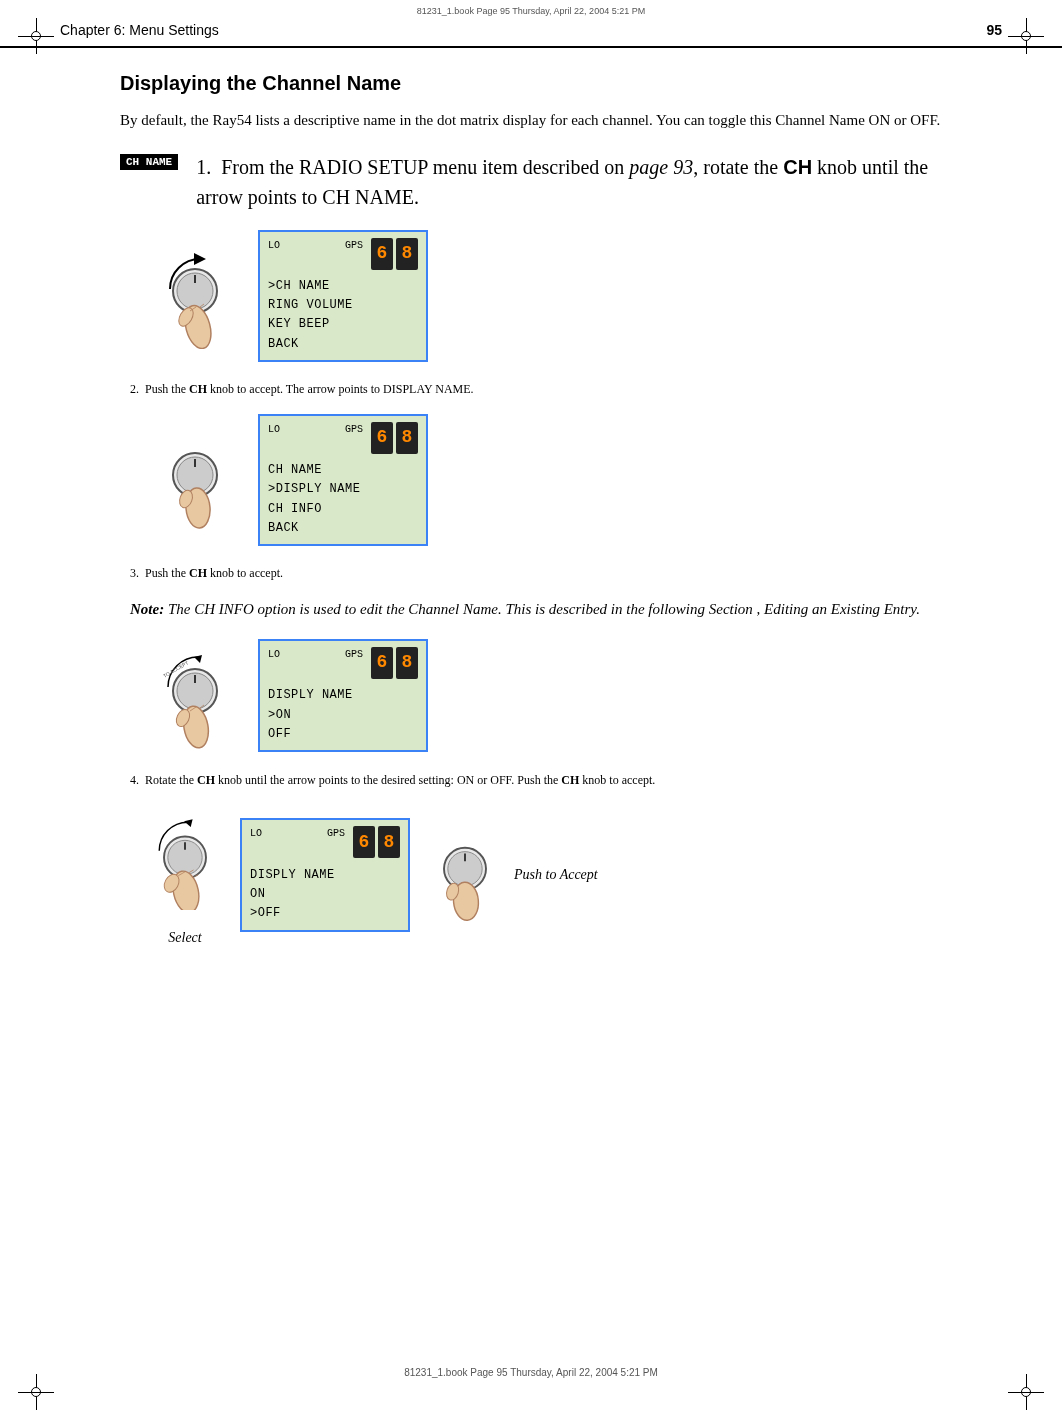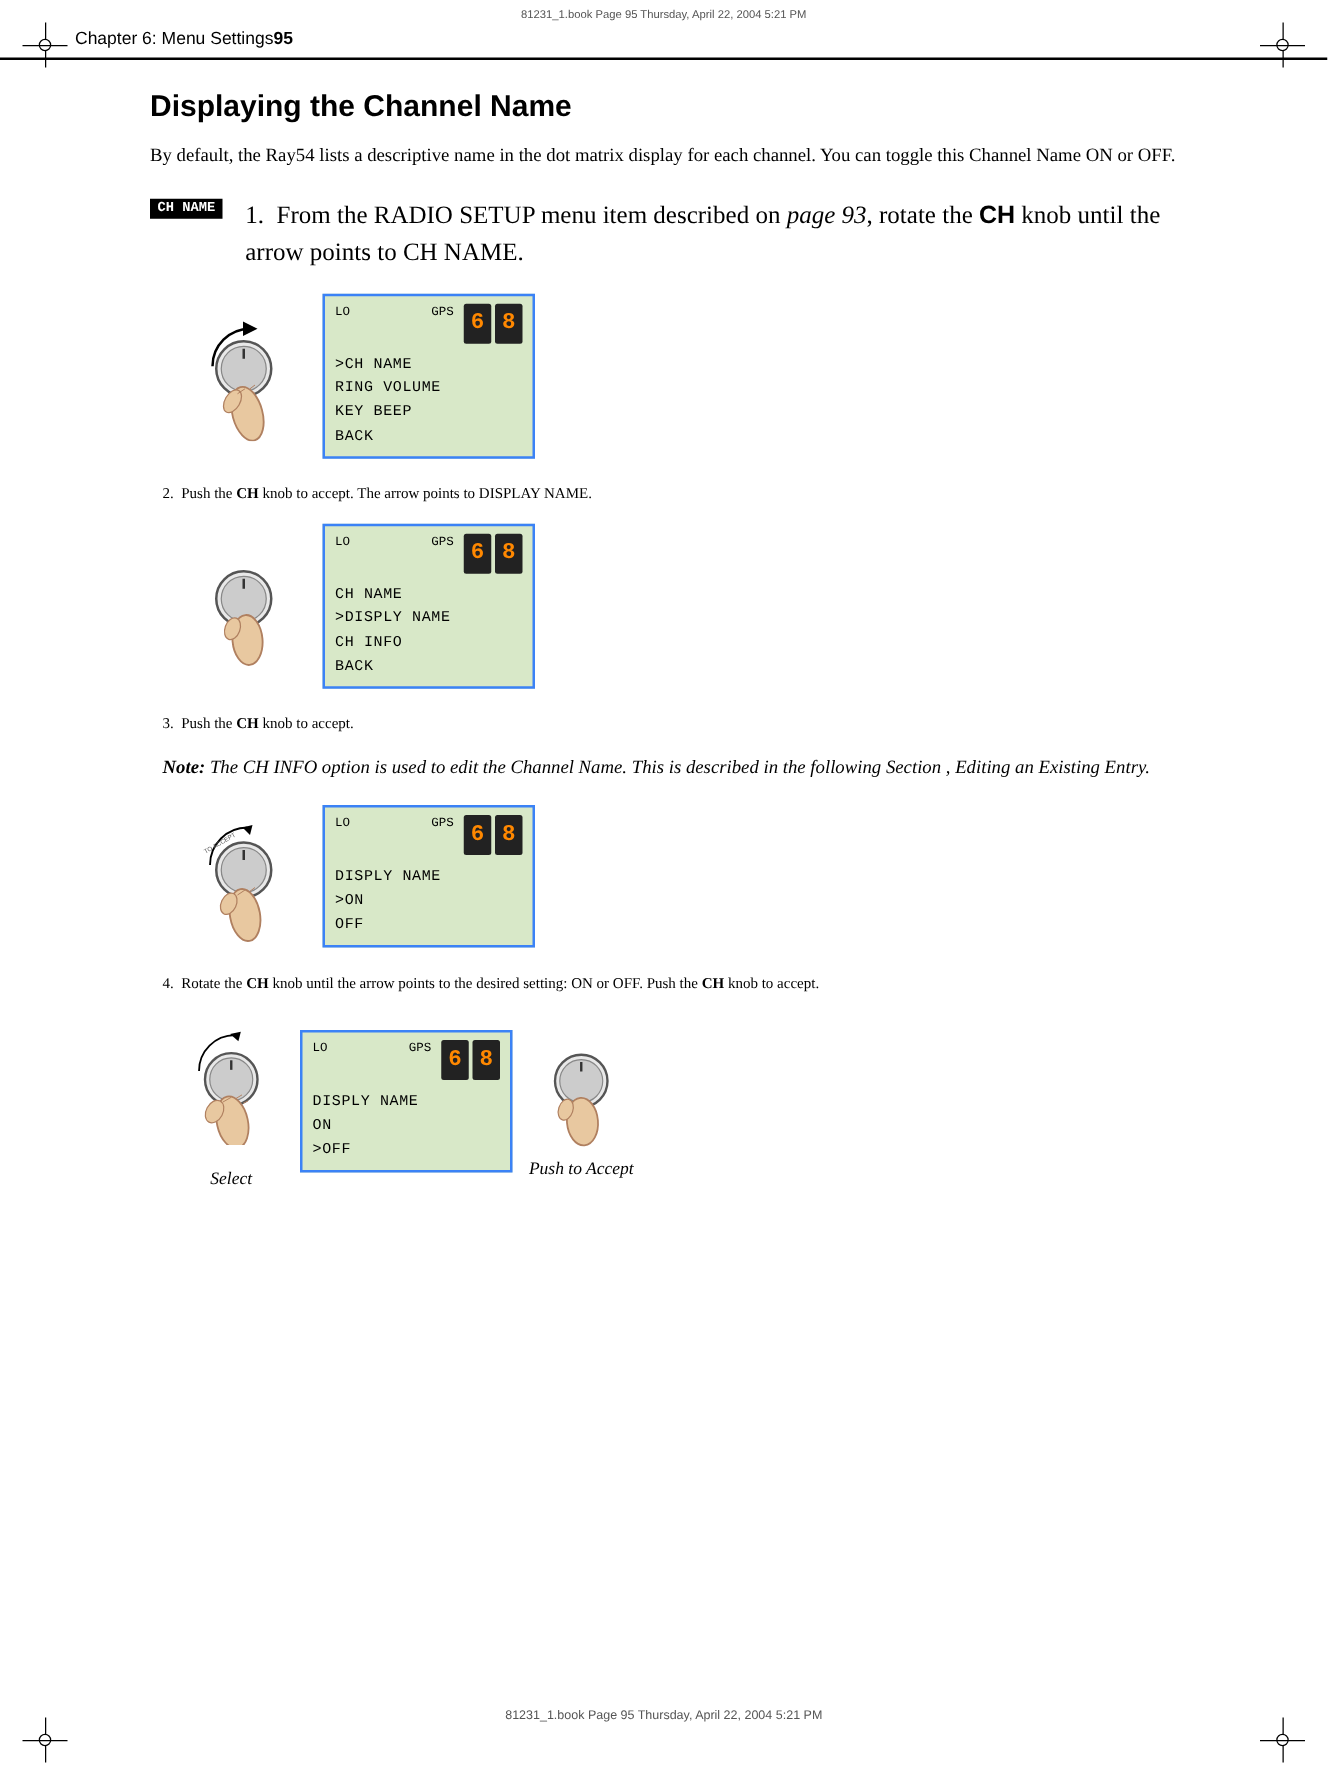--- a/index.html
+++ b/index.html
@@ -36,21 +36,21 @@
       background: #fff;
     }
     .ch-tl { top: 18px; left: 18px; }
     .ch-tr { top: 18px; right: 18px; }
     .ch-bl { bottom: 18px; left: 18px; }
     .ch-br { bottom: 18px; right: 18px; }
 
     
     .page-header {
       display: flex;
-      justify-content: flex-start;
+      justify-content: space-between;
       align-items: center;
       padding: 22px 60px 8px 60px;
       border-bottom: 2px solid #000;
       margin-bottom: 24px;
     }
     .page-header .chapter-title {
       font-family: Arial, sans-serif;
       font-size: 14px;
       font-weight: normal;
     }
@@ -60,21 +60,21 @@
       font-weight: bold;
     }
 
     
     .content {
       padding: 0 100px 0 120px;
     }
 
     
     .section-title {
-      font-size: 24px;
+      font-size: 20px;
       font-weight: bold;
       font-family: Arial, sans-serif;
       margin-bottom: 14px;
     }
 
     
     .intro-para {
       font-size: 15px;
       line-height: 1.5;
       margin-bottom: 20px;
@@ -198,21 +198,21 @@
       flex-direction: column;
       align-items: center;
       gap: 20px;
     }
     .select-label {
       font-size: 14px;
       font-style: italic;
     }
     .push-group {
       display: flex;
-      flex-direction: column;
+      flex-direction: row;
       align-items: center;
       gap: 4px;
     }
     .push-label {
       font-size: 14px;
       font-style: italic;
     }
 
     
     .footer-meta {

